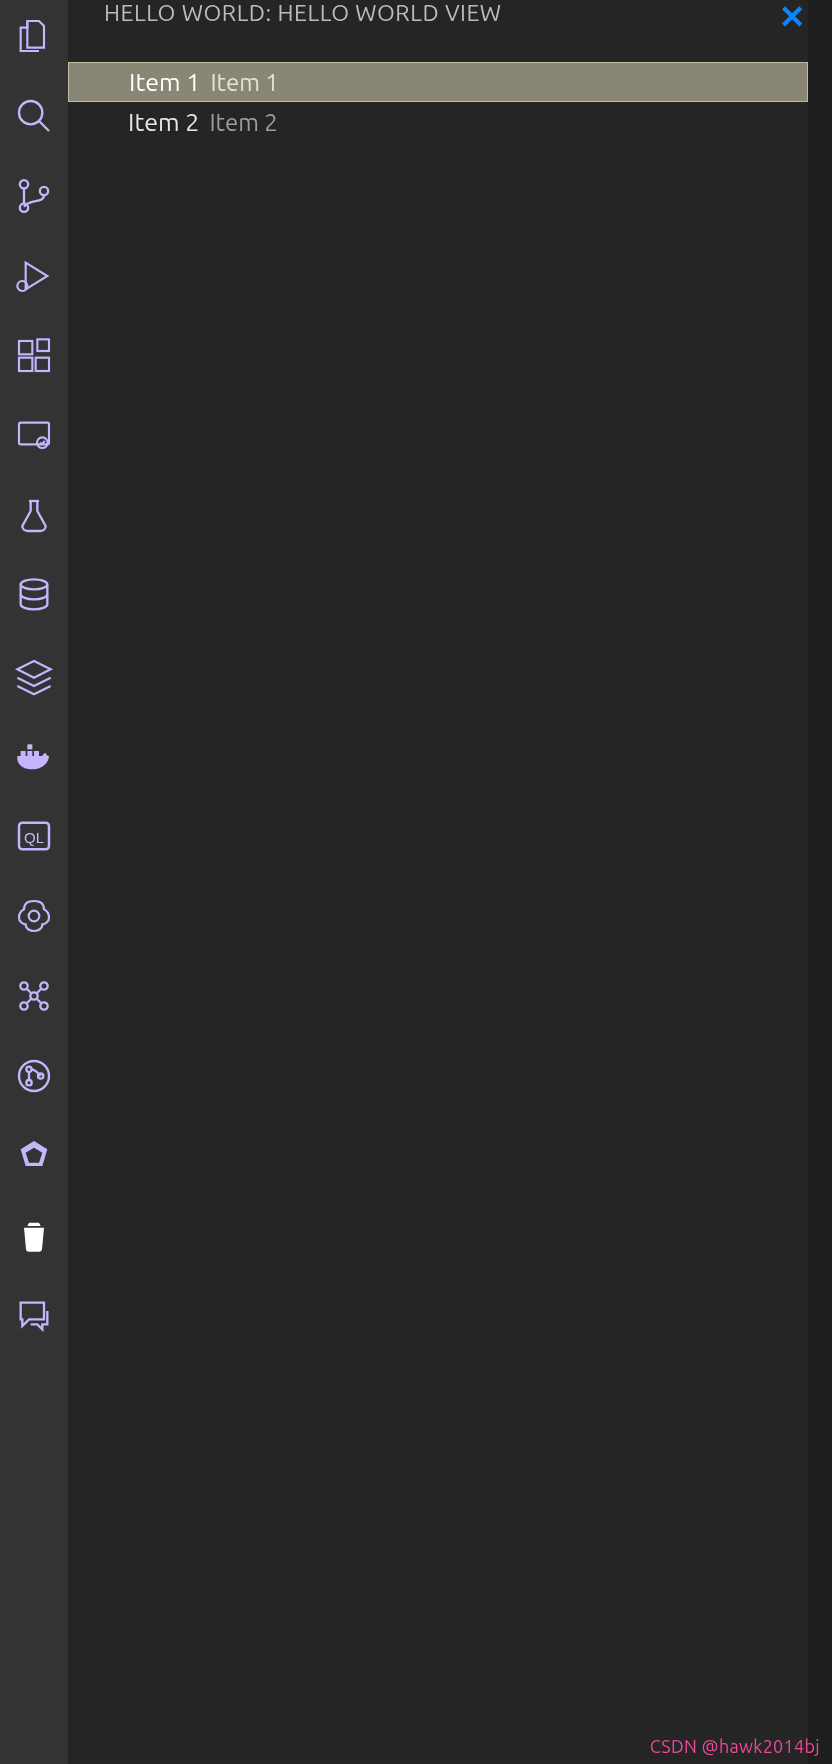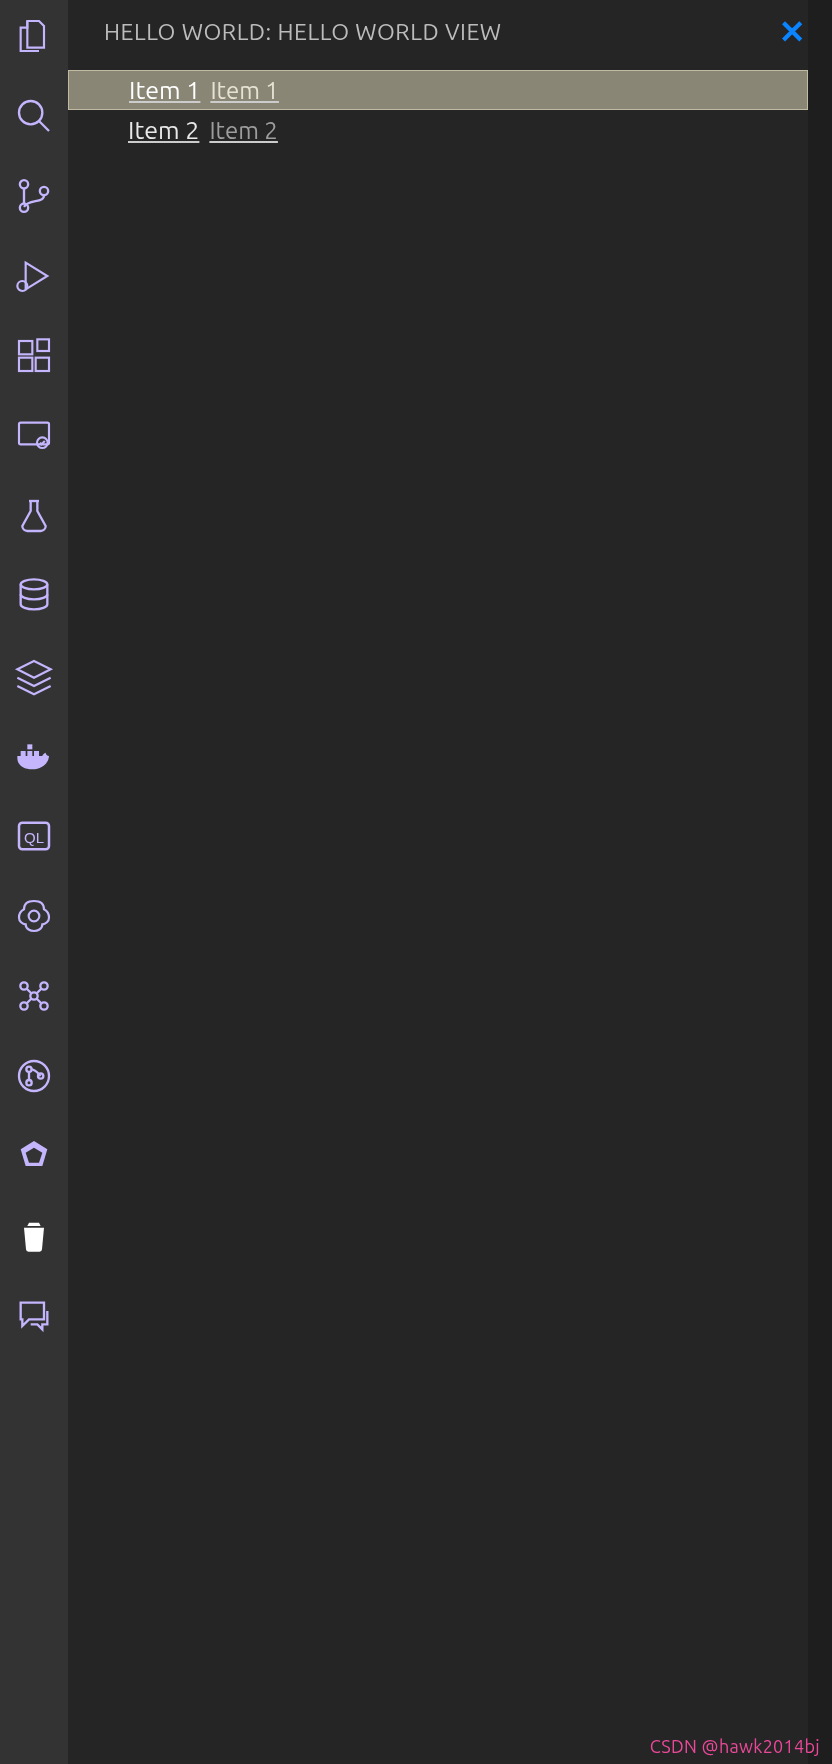--- a/index.html
+++ b/index.html
@@ -40,40 +40,37 @@
   .sidebar {
     flex: 1 1 auto;
     background: #252526;
     display: flex;
     flex-direction: column;
     border-right: 24px solid #1e1e1e;
   }
   .sidebar-header {
     height: 62px;
     display: flex;
-    align-items: center;
     padding: 0 20px 0 36px;
     font-size: 23px;
     letter-spacing: 0.5px;
     color: #bcbcbc;
     text-transform: uppercase;
     justify-content: space-between;
   }
   .close-x {
     color: #0a84ff;
     font-size: 32px;
     font-weight: 700;
     line-height: 1;
     margin-right: -18px;
   }
 
   .tree {
-    margin-top: 8px;
     font-size: 25px;
-    text-decoration: underline;
   }
   .tree-row {
     height: 40px;
     display: flex;
     align-items: center;
     padding-left: 60px;
     gap: 10px;
     cursor: pointer;
   }
   .tree-row.selected {

